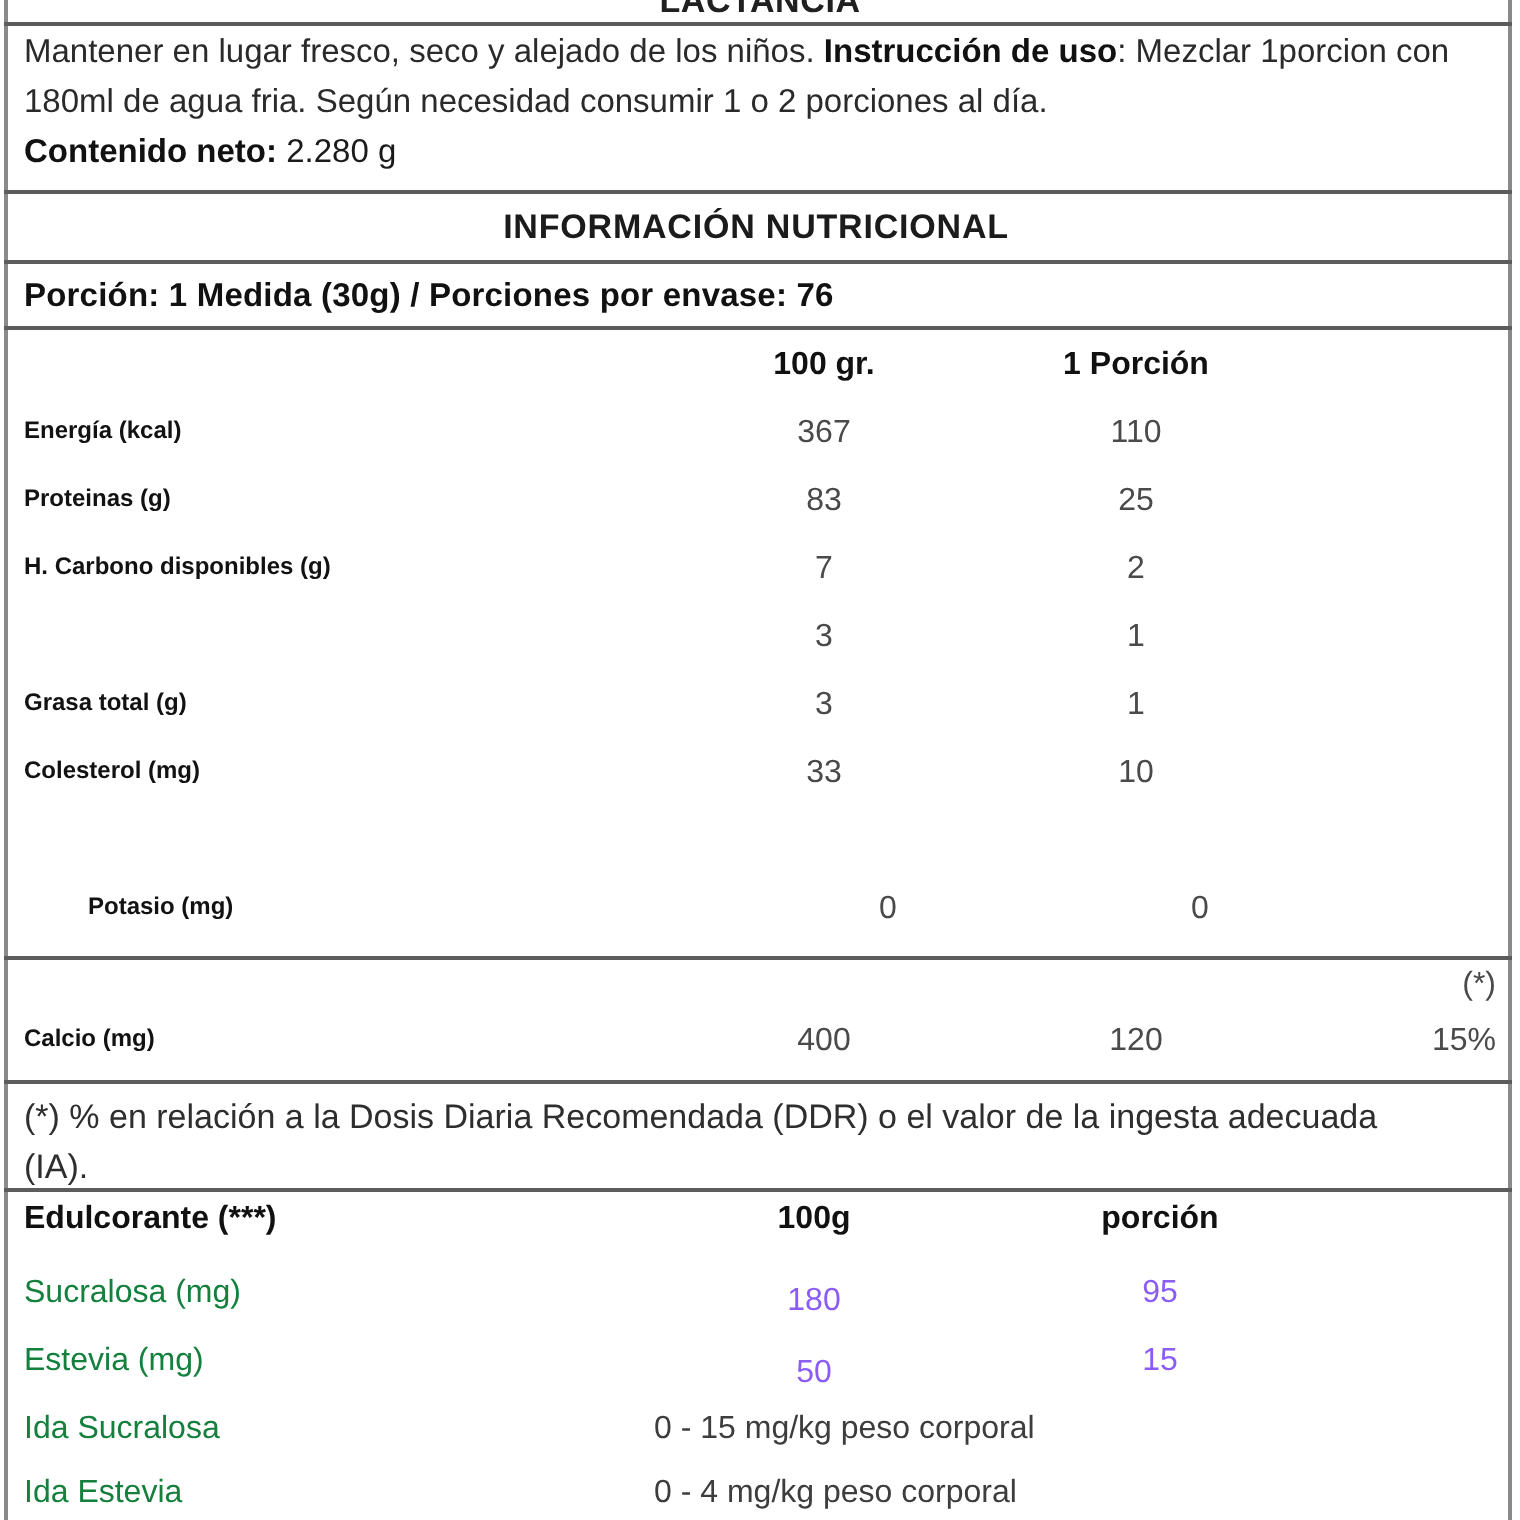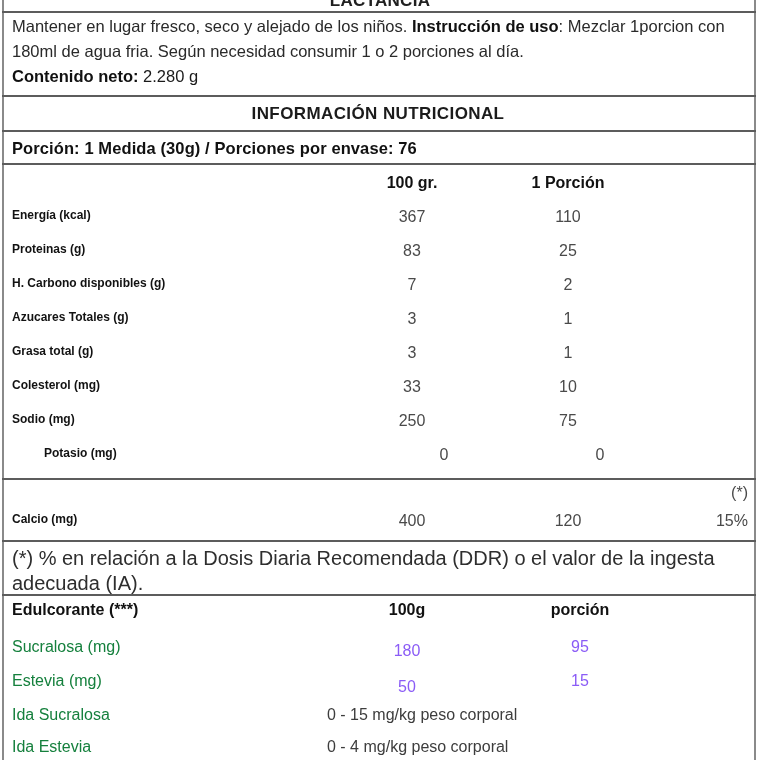--- a/index.html
+++ b/index.html
@@ -129,21 +129,21 @@
   .hdr .ncol {
     font-weight: bold;
     color: #111;
   }
 
   
   .footnote {
     position: absolute;
     left: 12px;
     width: 710px;
-    font-size: 20px;
+    font-size: 17px;
     line-height: 25px;
     color: #2e2e2e;
   }
 
   
   .srow {
     position: absolute;
     left: 2px;
     width: 752px;
     height: 32px;
@@ -221,38 +221,32 @@
     <div class="nlabel">Proteinas (g)</div>
     <div class="ncol c1">83</div>
     <div class="ncol c2">25</div>
   </div>
   <div class="nrow" style="top:276px;">
     <div class="nlabel">H. Carbono disponibles (g)</div>
     <div class="ncol c1">7</div>
     <div class="ncol c2">2</div>
   </div>
   <div class="nrow" style="top:310px;">
-    <div class="nlabel">Azucares Totales (g)</div>
     <div class="ncol c1">3</div>
     <div class="ncol c2">1</div>
   </div>
   <div class="nrow" style="top:344px;">
     <div class="nlabel">Grasa total (g)</div>
     <div class="ncol c1">3</div>
     <div class="ncol c2">1</div>
   </div>
   <div class="nrow" style="top:378px;">
     <div class="nlabel">Colesterol (mg)</div>
     <div class="ncol c1">33</div>
     <div class="ncol c2">10</div>
-  </div>
-  <div class="nrow" style="top:412px;">
-    <div class="nlabel">Sodio (mg)</div>
-    <div class="ncol c1">250</div>
-    <div class="ncol c2">75</div>
   </div>
   <div class="nrow" style="top:446px;margin-left:32px;">
     <div class="nlabel">Potasio (mg)</div>
     <div class="ncol c1">0</div>
     <div class="ncol c2">0</div>
   </div>
 
   <div class="hrule" style="top:478px;"></div>
 
   <div class="nrow" style="top:484px;">

